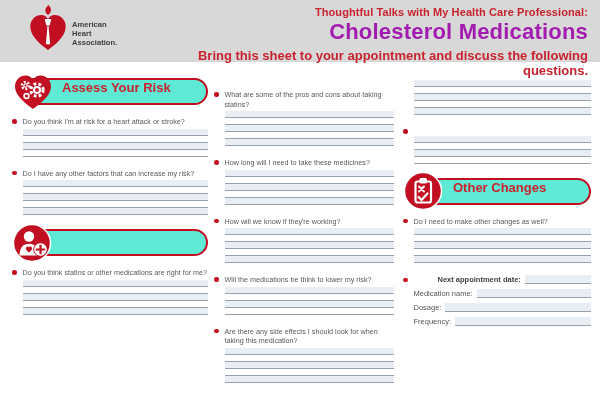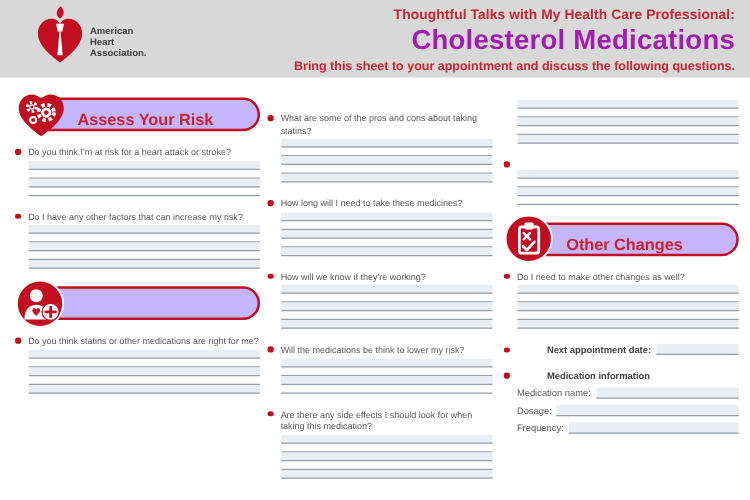--- a/index.html
+++ b/index.html
@@ -21,33 +21,33 @@
   .logo svg { position:absolute; left:0; top:1px; }
   .logo-text {
     position:absolute; left:46px; top:19px;
     font-size:7.6px; font-weight:bold; color:#3e3e40; line-height:1.18;
   }
   .header-right {
     position:absolute; right:12px; top:6px; text-align:right; width:420px;
   }
   .kicker { font-size:11px; font-weight:bold; color:#c8232f; letter-spacing:.1px; }
   .doc-title { font-size:22px; font-weight:bold; color:#a21caf; margin-top:1px; letter-spacing:.2px; }
-  .doc-subtitle { font-size:10px; font-weight:bold; color:#c8232f; margin-top:3px; }
+  .doc-subtitle { font-size:13px; font-weight:bold; color:#c8232f; margin-top:3px; }
 
   
   .col { position:absolute; }
   .col-left  { left:12px;  top:72px; width:196px; }
   .col-mid   { left:214px; top:78px; width:180px; }
   .col-right { left:403px; top:78px; width:188px; }
 
   
   .pill {
     position:relative; height:27px; margin-left:8px;
-    border:2.5px solid #c10e21; border-radius:16px; background:#c4b5fd;
-    display:flex; align-items:flex-end;
+    border:2.5px solid #c10e21; border-radius:16px; background:#5eead4;
+    display:flex; align-items:flex-start;
   }
   .pill-label {
     color:#c8232f; font-weight:bold; font-size:13px; padding-left:40px;
     white-space:nowrap;
   }
   .pill-icon { position:absolute; left:-10px; top:50%; transform:translateY(-50%);
     width:40px; height:40px; }
   .pill-icon svg { display:block; }
   .mt6{margin-top:6px}.mt12{margin-top:12px}
   .mt14{margin-top:14px}.mt16{margin-top:16px}
@@ -272,24 +272,20 @@
         <div class="row"></div>
         <div class="row"></div>
       </div>
 
     <div class="q field mt16">
       <span class="bullet"></span>
       <span class="flabel">Next appointment date:</span>
       <span class="fline"></span>
     </div>
 
-    <div class="q mt12">
-      <span class="bullet"></span>
-      <span class="flabel">Medication information</span>
-    </div>
 
     <div class="subfield">
       <span class="sublabel">Medication name:</span>
       <span class="fline"></span>
     </div>
     <div class="subfield">
       <span class="sublabel">Dosage:</span>
       <span class="fline"></span>
     </div>
     <div class="subfield">

